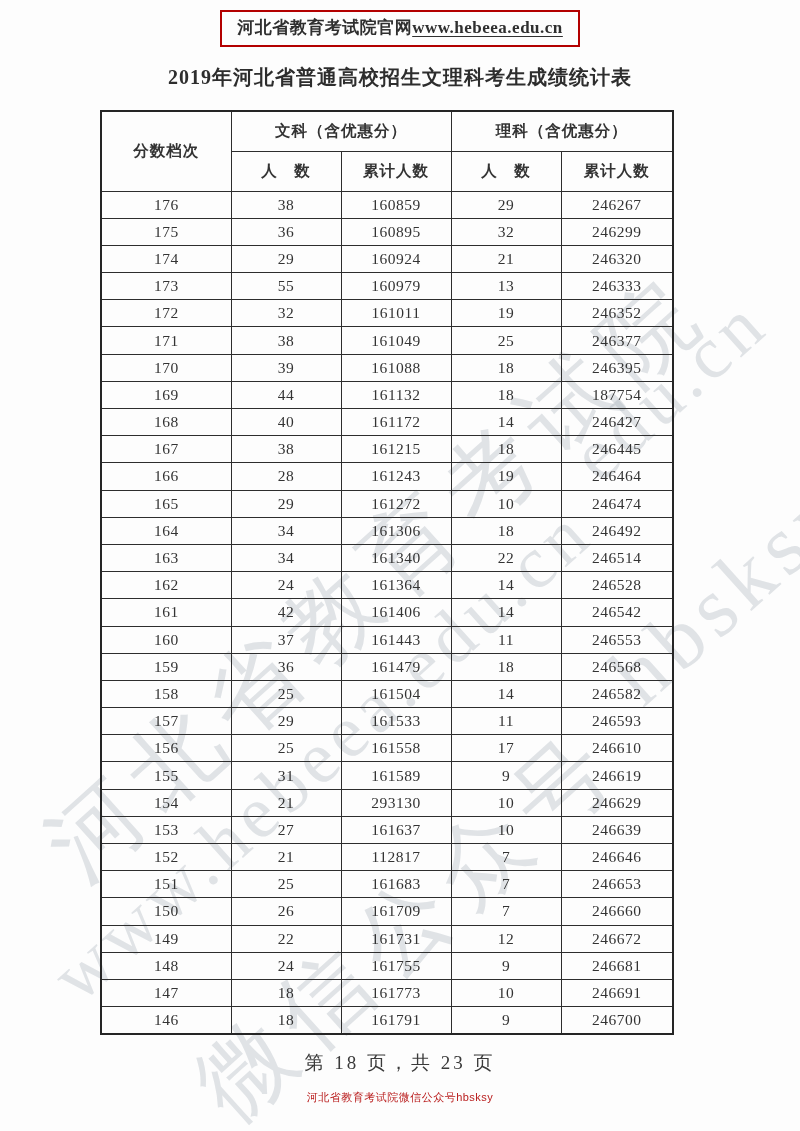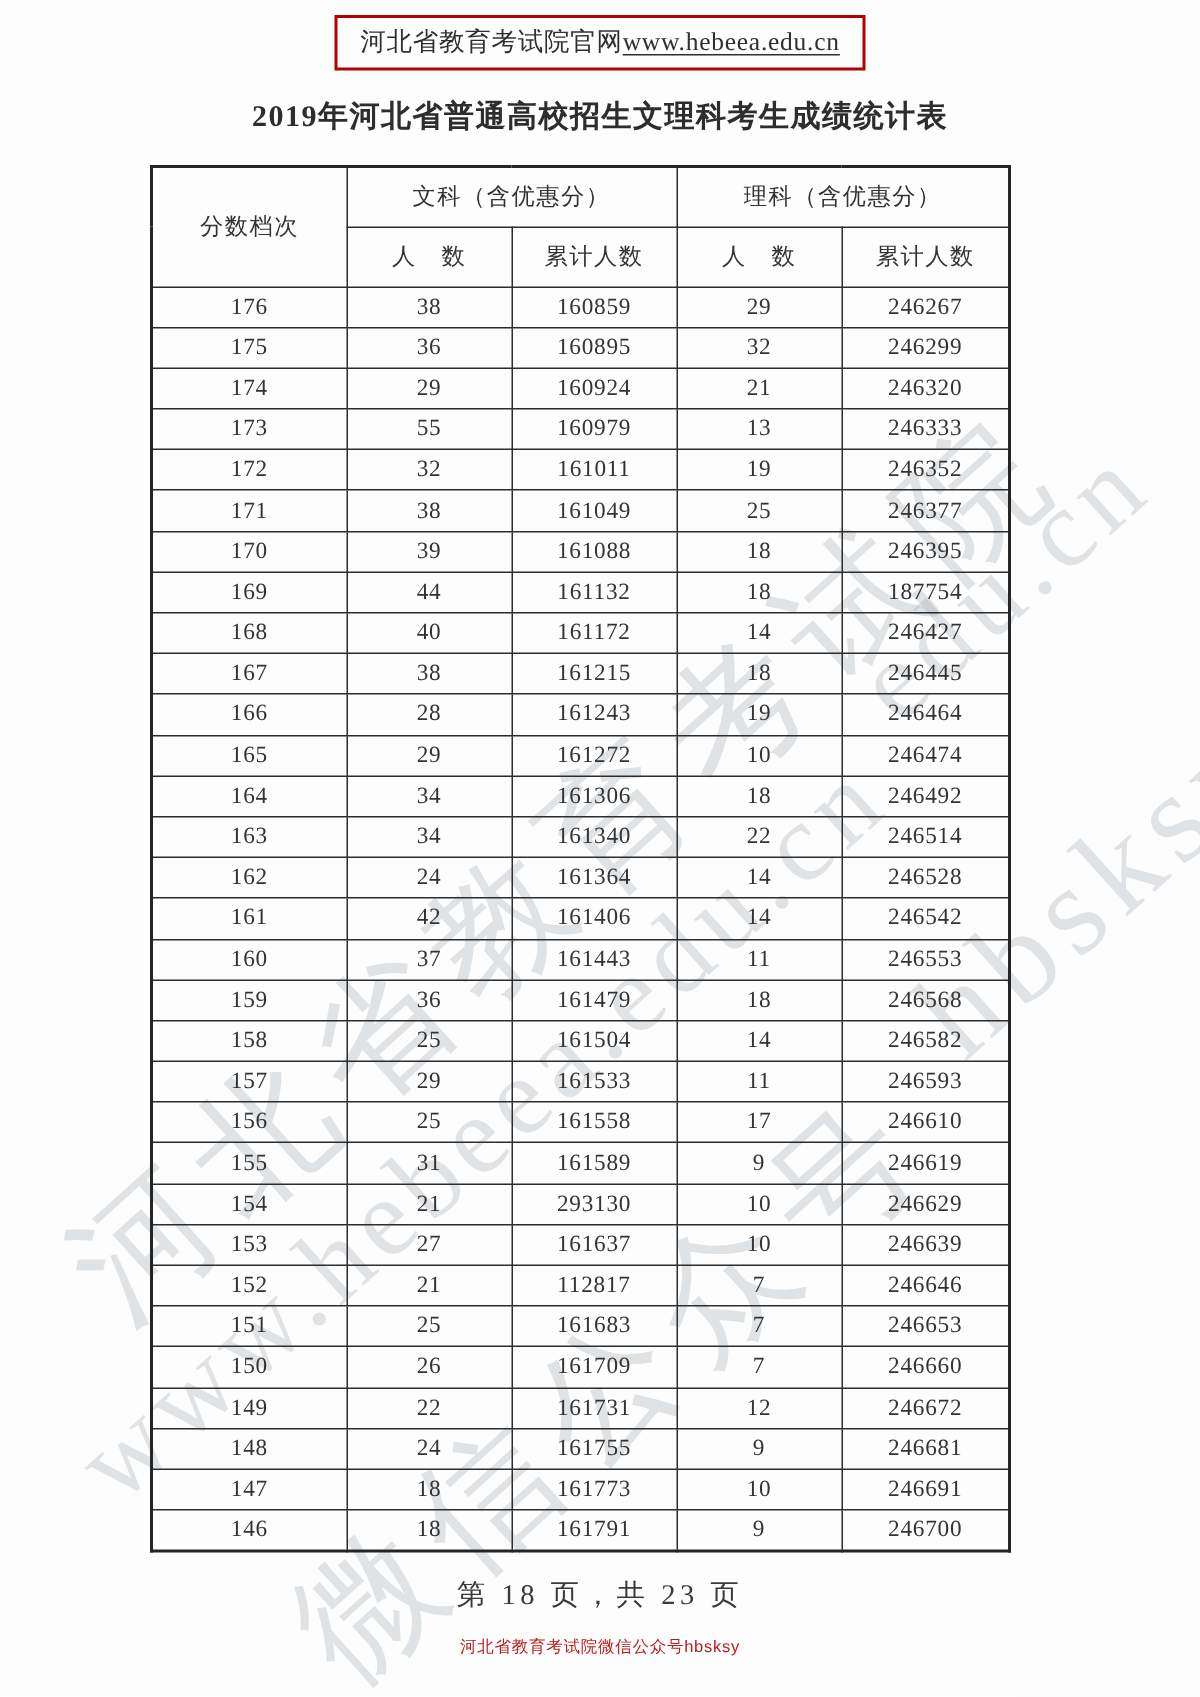--- a/index.html
+++ b/index.html
@@ -32,20 +32,21 @@
   
   .content { position: relative; z-index: 1; }
   .site-header { position: absolute; top: 10px; left: 0; width: 100%; text-align: center; }
   .site-box {
     display: inline-block;
     border: 2px solid #b30000;
     padding: 4px 15px 6px 15px;
     font-size: 17px;
     color: #2f2f2f;
     letter-spacing: 0.5px;
+    font-weight: bold;
   }
   .site-url { text-decoration: underline; text-underline-offset: 3px; cursor: pointer; }
   .doc-title {
     position: absolute; top: 64px; left: 0; width: 100%;
     text-align: center; font-size: 20px; font-weight: 700;
     color: #2d2d2d; letter-spacing: 1px;
   }
   
   table.score-table {
     position: absolute; left: 100px; top: 110px;
@@ -53,21 +54,21 @@
     border-collapse: collapse;
     background: transparent;
   }
   .score-table th, .score-table td {
     border: 1.5px solid #2d2d2d;
     text-align: center; vertical-align: middle;
     font-size: 15.5px; color: #333333;
     background: transparent;
   }
   .score-table { border: 2px solid #252525; }
-  .score-table thead th { height: 40px; font-weight: 400; letter-spacing: 1px; margin-left: 34px; }
+  .score-table thead th { height: 40px; font-weight: 700; letter-spacing: 1px; margin-left: 34px; }
   .score-table tbody td { height: 27.2px; letter-spacing: 0.5px; }
   
   .page-num {
     position: absolute; top: 1050px; left: 0; width: 100%;
     text-align: center; font-size: 19px; color: #3a3a3a; letter-spacing: 3px;
   }
   .wechat-note {
     position: absolute; top: 1090px; left: 0; width: 100%;
     text-align: center; font-size: 11px; color: #b91c1c; letter-spacing: 0.5px;
     font-family: "Liberation Sans", "DejaVu Sans", sans-serif;

